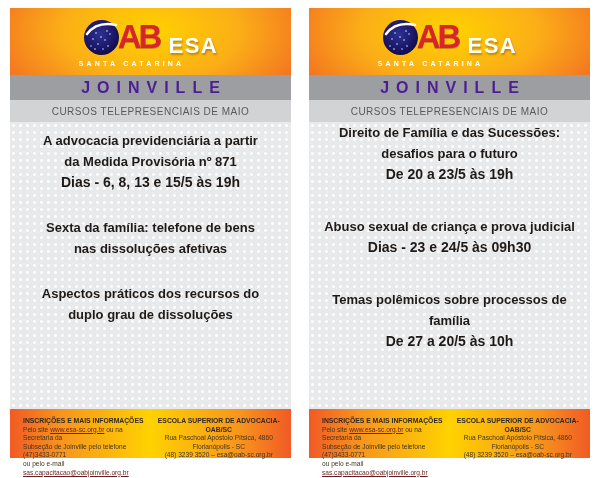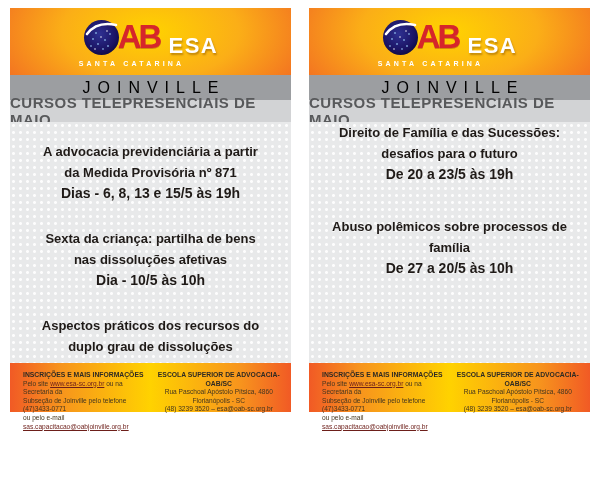--- a/index.html
+++ b/index.html
@@ -1,50 +1,50 @@
 <!DOCTYPE html>
 <html><head>
 <meta charset="utf-8">
 <style>
   * { margin:0; padding:0; box-sizing:border-box; }
   html,body { width:600px; height:478px; background:#ffffff; font-family:"Liberation Sans",sans-serif; overflow:hidden; }
   .page { width:600px; height:478px; background:#ffffff; display:flex; gap:18px; padding:8px 10px 12px 10px; }
 
-  .flyer { width:281px; height:404px; display:flex; flex-direction:column; background:#e8e9ea; }
+  .flyer { width:281px; height:450px; display:flex; flex-direction:column; background:#e8e9ea; }
 
   
   .hdr {
     height:67px; flex:0 0 67px;
     background:radial-gradient(ellipse 70% 160% at 50% 35%, #ffd200 0%, #fbae17 45%, #f47b20 78%, #f15a25 100%);
     display:flex; flex-direction:column; align-items:center; justify-content:center;
   }
   .logo-row { display:flex; align-items:center; }
   .globe { width:37px; height:37px; position:relative; margin-right:-2px; }
   .globe svg { display:block; }
   .ab { font-size:33px; font-weight:bold; letter-spacing:-3px; color:#d6252b; line-height:1;
         text-shadow:0 1px 0 rgba(130,20,20,.35); margin-top:-3px; }
   .esa { font-size:22px; font-weight:bold; color:#ffffff; letter-spacing:1.5px; margin-left:9px; margin-top:16px;
          text-shadow:1px 2px 2px rgba(120,70,0,.45); }
   .region { font-size:7px; font-weight:bold; color:#ffffff; letter-spacing:3.2px; margin-top:1px; margin-left:-38px; }
 
   
   .city-band { height:25px; flex:0 0 25px; background:#9c9ea1; display:flex; align-items:center; justify-content:center; }
-  .city { color:#000000; font-weight:normal; font-size:16px; letter-spacing:7px; text-indent:7px; }
+  .city { color:#4c1d95; font-weight:bold; font-size:16px; letter-spacing:7px; text-indent:7px; }
   .sub-band { height:22px; flex:0 0 22px; background:#d2d3d5; display:flex; align-items:center; justify-content:center; }
-  .sub { color:#58595b; font-weight:bold; font-size:15px; letter-spacing:.5px; }
+  .sub { color:#58595b; font-weight:normal; font-size:10px; letter-spacing:.5px; }
 
   
   .body {
     flex:1 1 auto;
     background-color:#e8e9ea;
     background-image:radial-gradient(rgba(255,255,255,.9) 1.1px, rgba(255,255,255,0) 1.9px);
     background-size:7px 7px;
     text-align:center; color:#1f1a17; overflow:hidden;
   }
-  .body-left  { padding-top:19px; }
+  .body-left  { padding-top:8px; }
   .body-right { }
   .course { margin-bottom:24px; padding:0 4px; }
   .body-right .course { margin-bottom:31px; }
   .course-title { font-size:13px; font-weight:bold; line-height:21px; white-space:pre-line; }
   .course-date  { font-size:14px; font-weight:bold; line-height:21px; }
 
   
   .ftr {
     height:49px; flex:0 0 49px;
     background:linear-gradient(90deg, #f15a25 0%, #f7941d 18%, #ffd200 50%, #f7941d 82%, #f15a25 100%);
@@ -105,23 +105,22 @@
       <span class="sub">CURSOS TELEPRESENCIAIS DE MAIO</span>
     </div>
 
     <div class="body body-left">
       <div class="course">
         <div class="course-title">A advocacia previdenciária a partir
 da Medida Provisória nº 871</div>
         <div class="course-date">Dias - 6, 8, 13 e 15/5 às 19h</div>
       </div>
       <div class="course">
-        <div class="course-title">Sexta da criança: partilha de bens
+        <div class="course-title">Sexta da família: telefone de bens
 nas dissoluções afetivas</div>
-        <div class="course-date">Dia - 10/5 às 10h</div>
       </div>
       <div class="course">
         <div class="course-title">Aspectos práticos dos recursos do
 duplo grau de dissoluções</div>
 
       </div>
     </div>
 
     <div class="ftr">
       <div class="ftr-col left">
@@ -183,21 +182,25 @@
       <span class="sub">CURSOS TELEPRESENCIAIS DE MAIO</span>
     </div>
 
     <div class="body body-right">
       <div class="course">
         <div class="course-title">Direito de Família e das Sucessões:
 desafios para o futuro</div>
         <div class="course-date">De 20 a 23/5 às 19h</div>
       </div>
       <div class="course">
-        <div class="course-title">Abuso polêmicos sobre processos de família</div>
+        <div class="course-title">Abuso sexual de criança e prova judicial</div>
+        <div class="course-date">Dias - 23 e 24/5 às 09h30</div>
+      </div>
+      <div class="course">
+        <div class="course-title">Temas polêmicos sobre processos de família</div>
         <div class="course-date">De 27 a 20/5 às 10h</div>
       </div>
     </div>
 
     <div class="ftr">
       <div class="ftr-col left">
         <div class="ftr-title">INSCRIÇÕES E MAIS INFORMAÇÕES</div>
         <div><span>Pelo site </span><span class="lnk">www.esa-sc.org.br</span><span> ou na Secretaria da</span></div>
         <div>Subseção de Joinville pelo telefone (47)3433-0771</div>
         <div><span>ou pelo e-mail </span><span class="lnk">sas.capacitacao@oabjoinville.org.br</span></div>

